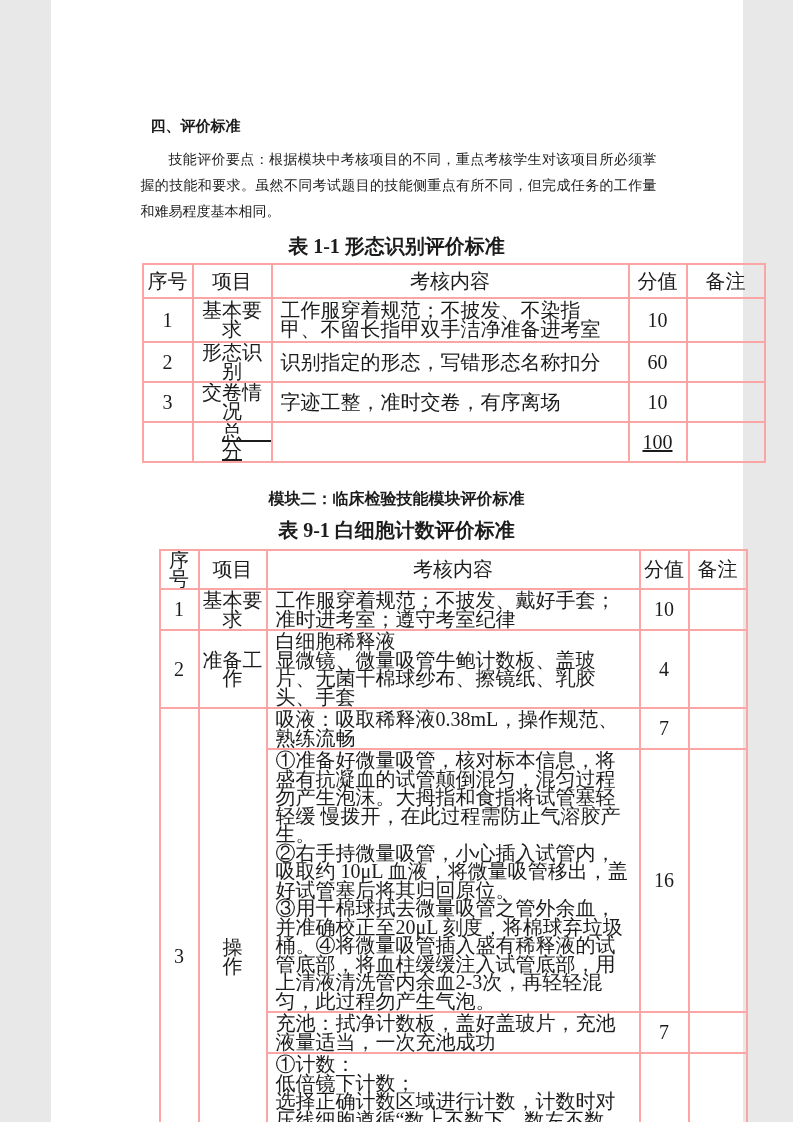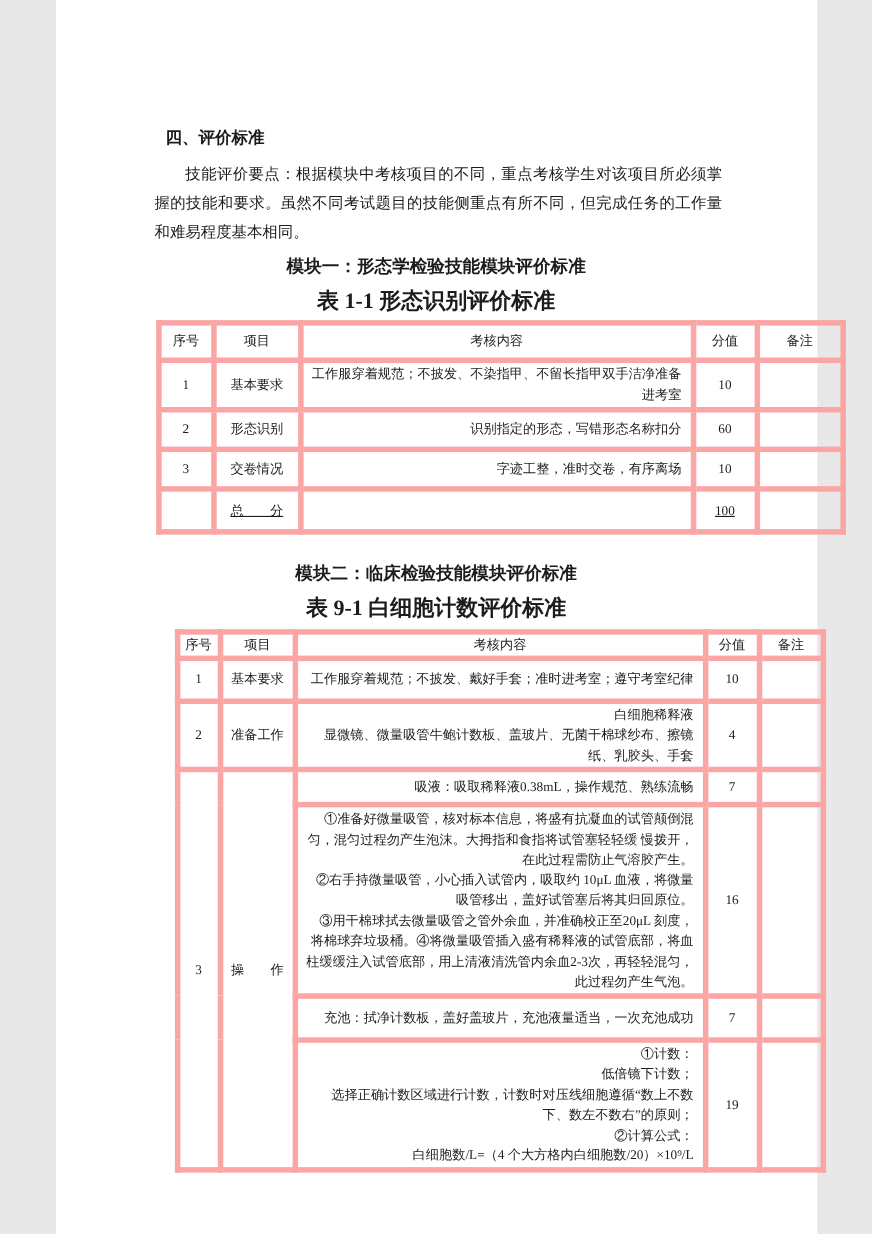--- a/index.html
+++ b/index.html
@@ -18,24 +18,24 @@
   }
   .module-title{
     text-align:center;font-size:16px;font-weight:bold;margin:8px 0 0 0;line-height:20px;
   }
   .module-title.second{margin-top:26px;}
   .table-caption{
     text-align:center;font-size:20px;font-weight:bold;margin:12px 0 0 0;line-height:18px;
   }
   table{border-collapse:collapse;table-layout:fixed;}
   td,th{
-    border:5px solid #fca5a5;font-weight:normal;vertical-align:middle;
-    text-align:center;padding:0;overflow:hidden;font-size:12px;line-height:19px;
+    border:2px solid #fca5a5;font-weight:normal;vertical-align:middle;
+    text-align:center;padding:0;overflow:hidden;font-size:20px;line-height:19px;
   }
-  .content-cell{text-align:right;padding:1px 8px;white-space:pre-line;}
+  .content-cell{text-align:left;padding:1px 8px;white-space:pre-line;}
   .t1{width:622px;margin:8px 0 0 91px;}
   .t1 tr.hrow{height:34px;}
   .t1 tr.r1{height:44px;}
   .t1 tr.r2{height:36px;}
   .t1 tr.r3{height:36px;}
   .t1 tr.rtotal{height:39px;text-decoration:underline;}
   .t2{width:587px;margin:10px 0 0 108px;}
   .t2 td,.t2 th{line-height:18.5px;}
   .t2 tr.hrow{height:20px;}
   .t2 tr.r1{height:39px;}
@@ -47,21 +47,20 @@
 </style>
 </head>
 <body>
 
 <div class="page">
 
   <div class="section-heading">四、评价标准</div>
 
   <p class="intro">技能评价要点：根据模块中考核项目的不同，重点考核学生对该项目所必须掌握的技能和要求。虽然不同考试题目的技能侧重点有所不同，但完成任务的工作量和难易程度基本相同。</p>
 
-  <div class="module-title">模块一：形态学检验技能模块评价标准</div>
   <div class="table-caption">表 1-1 形态识别评价标准</div>
 
   <table class="t1">
     <colgroup>
       <col style="width:50px">
         <col style="width:79px">
         <col style="width:357px">
         <col style="width:58px">
         <col style="width:78px">
     </colgroup>

